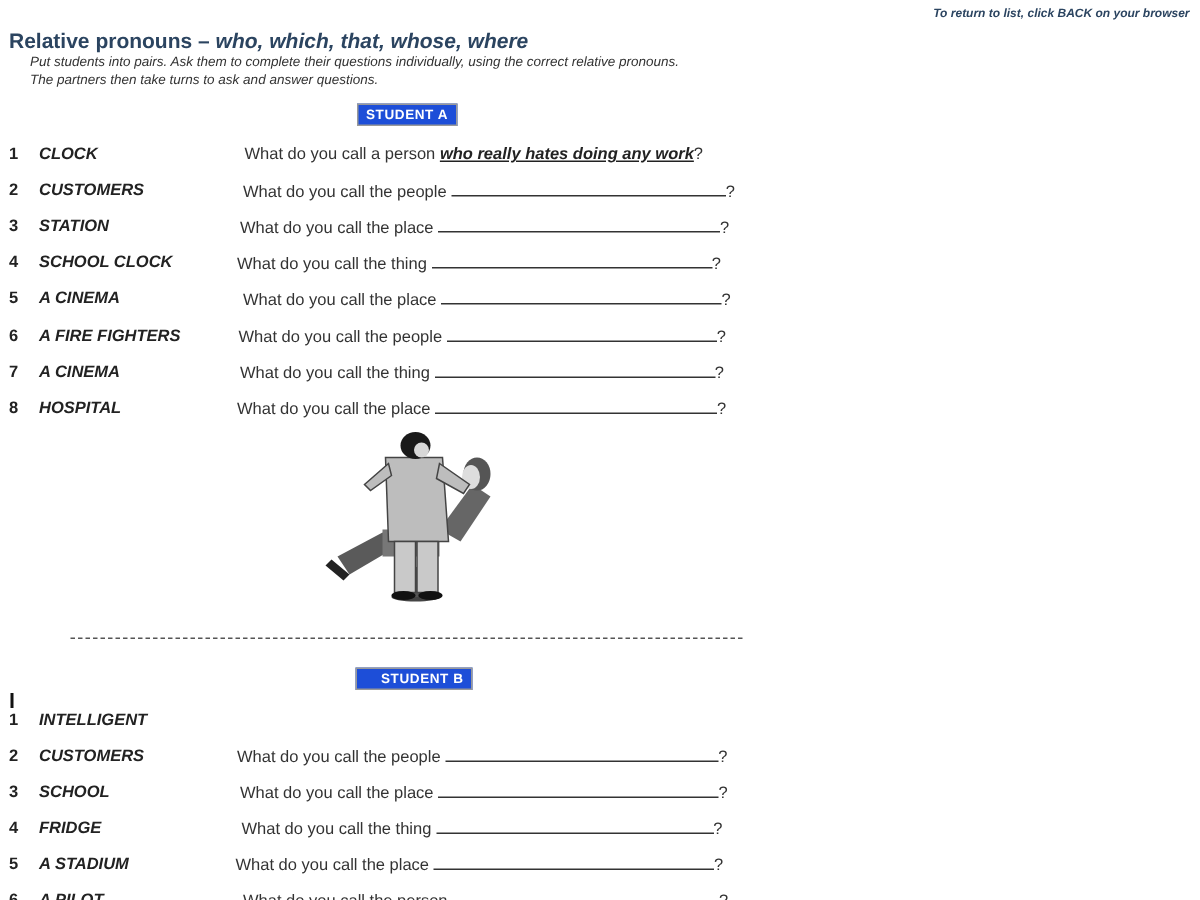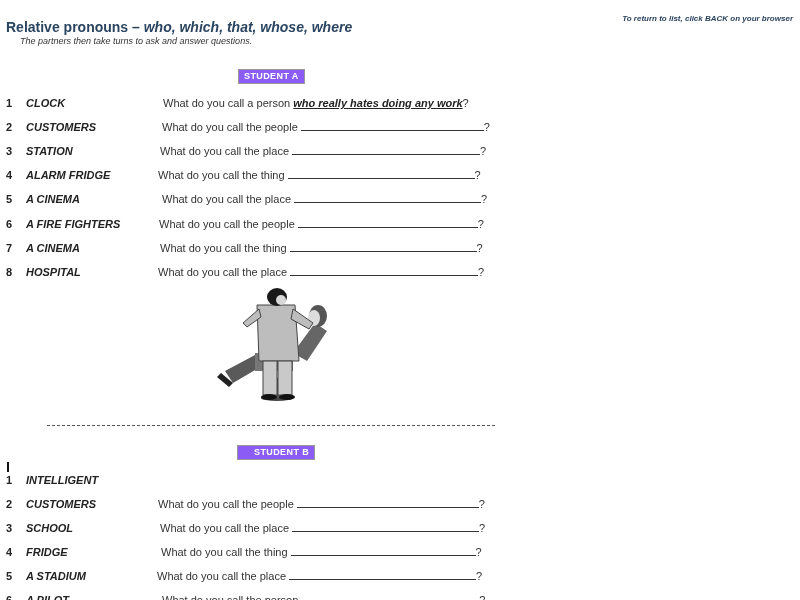--- a/index.html
+++ b/index.html
@@ -23,40 +23,40 @@
       font-weight: bold;
       color: #2b4460;
       white-space: nowrap;
     }
     .page-title .title-italic {
       font-style: italic;
     }
     .back-note {
       position: absolute;
       right: 7px;
-      top: 14px;
+      top: 4px;
       font-size: 8px;
       font-weight: bold;
       font-style: italic;
       color: #2b4460;
       white-space: nowrap;
       margin-left: 14px;
     }
     .instructions {
       position: absolute;
       left: 20px;
       top: 35px;
       font-size: 9px;
       font-style: italic;
       color: #333;
       line-height: 12px;
     }
     .student-label {
       position: absolute;
-      background: #8b5cf6;
+      background: #1d4ed8;
       color: #fff;
       font-size: 9px;
       font-weight: bold;
       letter-spacing: 0.4px;
       padding: 1px 5px;
       line-height: 11px;
       white-space: nowrap;
       border: 1px solid #999;
     }
     .student-a-label { left: 238px; top: 69px; }
@@ -129,20 +129,21 @@
   </style>
 </head>
 <body>
 
 <div class="page-title">
   <span>Relative pronouns – </span><span class="title-italic">who, which, that, whose, where</span>
 </div>
 <div class="back-note">To return to list, click BACK on your browser</div>
 
 <div class="instructions">
+  <div>Put students into pairs. Ask them to complete their questions individually, using the correct relative pronouns.</div>
   <div>The partners then take turns to ask and answer questions.</div>
 </div>
 
 <div class="student-label student-a-label">STUDENT A</div>
 
 <div class="exercise-row" style="top:95px;">
   <span class="row-num">1</span>
   <span class="row-word">CLOCK</span>
   <span class="row-question" style="left:163px;">
     <span>What do you call a person</span>
@@ -161,21 +162,21 @@
 <div class="exercise-row" style="top:143px;">
   <span class="row-num">3</span>
   <span class="row-word">STATION</span>
   <span class="row-question" style="left:160px;">
     <span>What do you call the place</span><span class="answer-blank" style="width:188px;"></span><span class="qmark">?</span>
   </span>
 </div>
 
 <div class="exercise-row" style="top:167px;">
   <span class="row-num">4</span>
-  <span class="row-word">ALARM FRIDGE</span>
+  <span class="row-word">SCHOOL CLOCK</span>
   <span class="row-question" style="left:158px;">
     <span>What do you call the thing</span><span class="answer-blank" style="width:187px;"></span><span class="qmark">?</span>
   </span>
 </div>
 
 <div class="exercise-row" style="top:191px;">
   <span class="row-num">5</span>
   <span class="row-word">A CINEMA</span>
   <span class="row-question" style="left:162px;">
     <span>What do you call the place</span><span class="answer-blank" style="width:187px;"></span><span class="qmark">?</span>

